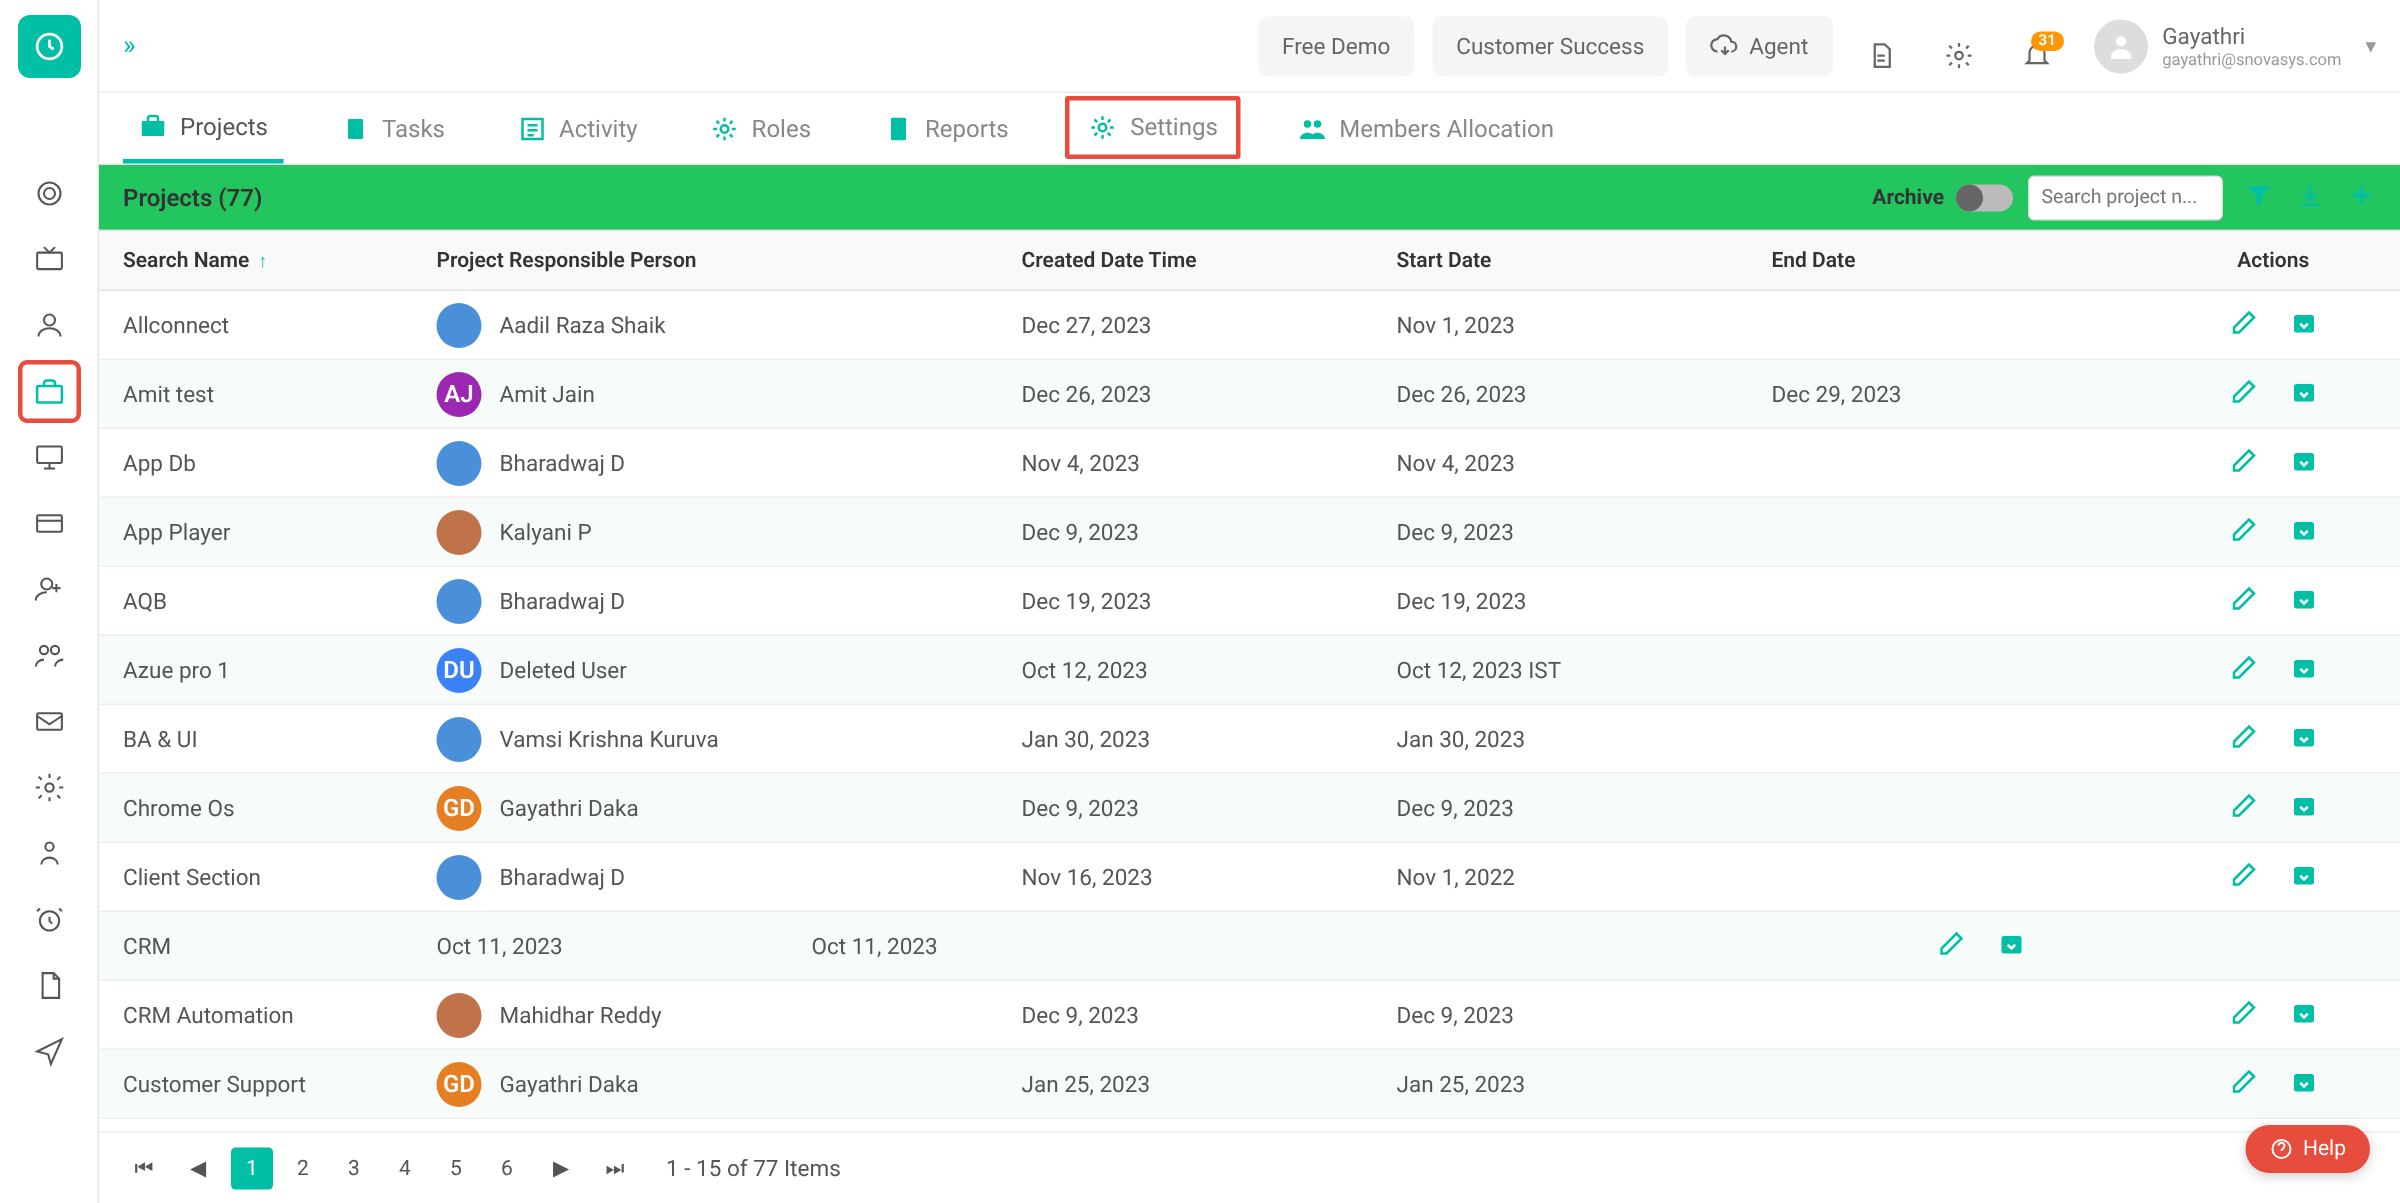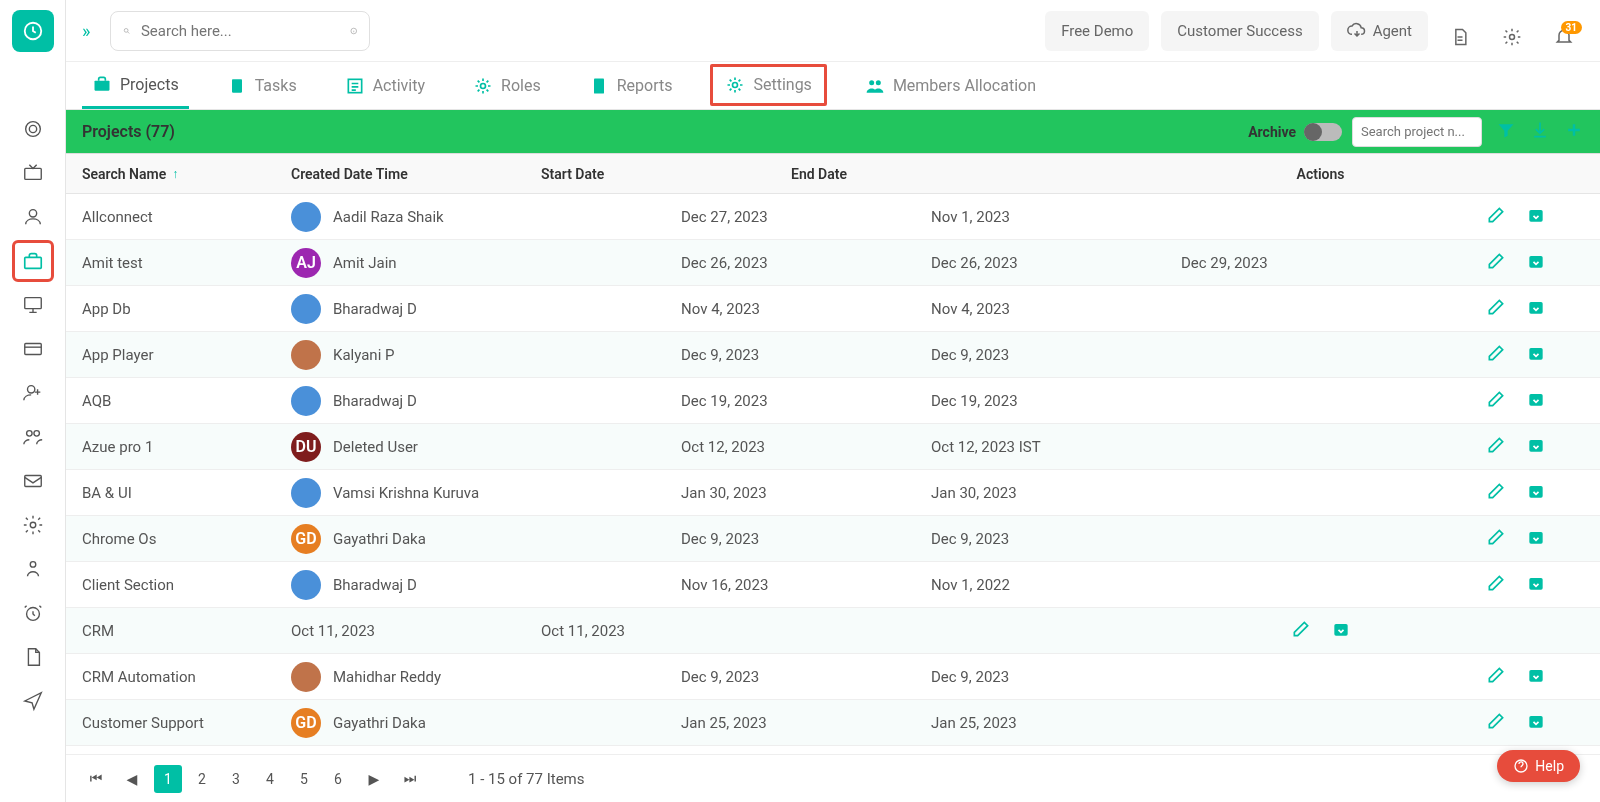--- a/index.html
+++ b/index.html
@@ -62,21 +62,21 @@
 .row:nth-child(even) { background: #f7fcfb; }
 .person-cell { display: flex; align-items: center; gap: 12px; }
 .avatar { width: 30px; height: 30px; border-radius: 50%; display: flex; align-items: center; justify-content: center; color: #fff; font-size: 16px; font-weight: 600; }
 .actions-cell { display: flex; gap: 20px; justify-content: center; }
 .action-btn { color: #00bfa5; cursor: pointer; }
 
 
 .pagination { height: 48px; border-top: 1px solid #eee; display: flex; align-items: center; padding: 0 16px; gap: 8px; color: #555; }
 .pg-btn { width: 28px; height: 28px; display: flex; align-items: center; justify-content: center; cursor: pointer; border-radius: 3px; }
 .pg-btn.active { background: #00bfa5; color: #fff; }
-.pg-info { margin-left: 36px; font-size: 15px; }
+.pg-info { margin-left: 12px; font-size: 15px; }
 
 
 .help-btn { position: fixed; bottom: 20px; right: 20px; background: #e74c3c; color: #fff; border-radius: 20px; padding: 8px 16px; display: flex; align-items: center; gap: 6px; font-size: 14px; cursor: pointer; box-shadow: 0 2px 8px rgba(0,0,0,0.2); }
 
 svg { width: 20px; height: 20px; }
 .rail-item svg, .rail-logo svg { width: 22px; height: 22px; }
 </style>
 </head>
 <body>
 
@@ -172,31 +172,20 @@
         <svg viewBox="0 0 24 24" fill="none" stroke="currentColor" stroke-width="1.5">
           <path d="M3 12l18-9-8 18-2-7z"></path>
         </svg>
       </div>
   </div>
 
   <div class="main">
 
     <div class="topbar">
       <div class="expand-btn">»</div>
-      <div class="search-box">
-        <svg viewBox="0 0 24 24" fill="none" stroke="#999" stroke-width="2">
-            <circle cx="10" cy="10" r="6"></circle>
-            <path d="M20 20l-5-5"></path>
-          </svg>
-        <input type="text" placeholder="Search here..." style="">
-        <svg viewBox="0 0 24 24" fill="none" stroke="#999" stroke-width="2">
-            <circle cx="12" cy="12" r="9"></circle>
-            <path d="M12 8v.01M12 11v5"></path>
-          </svg>
-      </div>
       <div class="topbar-spacer"></div>
       <div class="top-btn">Free Demo</div>
       <div class="top-btn">Customer Success</div>
       <div class="top-btn">
         <svg viewBox="0 0 24 24" fill="none" stroke="#666" stroke-width="1.8">
             <path d="M6 16a5 5 0 010-10 6 6 0 0111 2 4 4 0 010 8M12 12v6M9 15l3 3 3-3"></path>
           </svg>
         <span>Agent</span>
       </div>
       <div class="top-icon">
@@ -209,20 +198,33 @@
           <svg viewBox="0 0 24 24" fill="none" stroke="#666" stroke-width="1.8">
             <circle cx="12" cy="12" r="3"></circle>
             <path d="M12 2v3M12 19v3M4.2 4.2l2.1 2.1M17.7 17.7l2.1 2.1M2 12h3M19 12h3M4.2 19.8l2.1-2.1M17.7 6.3l2.1-2.1"></path>
           </svg>
         </div>
       <div class="top-icon">
         <svg viewBox="0 0 24 24" fill="none" stroke="#666" stroke-width="1.8">
             <path d="M6 16V10a6 6 0 0112 0v6l2 2H4z"></path>
           </svg>
         <span class="badge">31</span>
+      </div>
+      <div class="user-area">
+        <div class="user-avatar">
+            <svg viewBox="0 0 24 24" fill="#fff">
+              <circle cx="12" cy="8" r="4"></circle>
+              <path d="M4 20c0-4 4-6 8-6s8 2 8 6v2H4z"></path>
+            </svg>
+          </div>
+        <div class="user-text">
+          <span class="user-name">Gayathri</span>
+          <span class="user-email">gayathri@snovasys.com</span>
+        </div>
+        <span style="color:#999;margin-left:6px;">▾</span>
       </div>
     </div>
 
     <div class="tabs">
       <div class="tab active">
           <span class="ticon">
             <svg viewBox="0 0 24 24" fill="#00bfa5">
               <rect x="3" y="8" width="18" height="12" rx="1"></rect>
               <path d="M8 8V6a2 2 0 012-2h4a2 2 0 012 2v2" fill="none" stroke="#00bfa5" stroke-width="2"></path>
             </svg>
@@ -299,20 +301,21 @@
       <span class="panel-icon"><svg viewBox="0 0 24 24" fill="none" stroke="#00bfa5" stroke-width="3">
             <path d="M12 5v14M5 12h14"></path>
           </svg></span>
     </div>
 
     <div class="table-head">
       <div class="col-name">
           <span>Search Name</span>
           <span class="sort-arrow">↑</span>
         </div>
+      <div class="col-person">Project Responsible Person</div>
       <div class="col-created">Created Date Time</div>
       <div class="col-start">Start Date</div>
       <div class="col-end">End Date</div>
       <div class="col-actions">Actions</div>
     </div>
 
     <div class="rows" id="rows-container">
         <div class="row">
     <div class="col-name">Allconnect</div>
     <div class="col-person person-cell">
@@ -404,21 +407,21 @@
               </svg></span>
       <span class="action-btn"><svg viewBox="0 0 24 24" fill="#00bfa5">
                 <rect x="4" y="6" width="16" height="14" rx="2"></rect>
                 <path d="M9 13l3 3 3-3" stroke="white" stroke-width="2" fill="none"></path>
               </svg></span>
     </div>
         </div>
         <div class="row">
     <div class="col-name">Azue pro 1</div>
     <div class="col-person person-cell">
-      <div class="avatar" style="background:#7f1d1d">DU</div>
+      <div class="avatar" style="background:#3b82f6">DU</div>
       <span>Deleted User</span>
     </div>
     <div class="col-created">Oct 12, 2023</div>
     <div class="col-start">Oct 12, 2023 IST</div>
     <div class="col-end"></div>
     <div class="col-actions actions-cell">
       <span class="action-btn"><svg viewBox="0 0 24 24" fill="none" stroke="#00bfa5" stroke-width="2">
                 <path d="M4 20h4L20 8l-4-4L4 16z"></path>
               </svg></span>
       <span class="action-btn"><svg viewBox="0 0 24 24" fill="#00bfa5">

